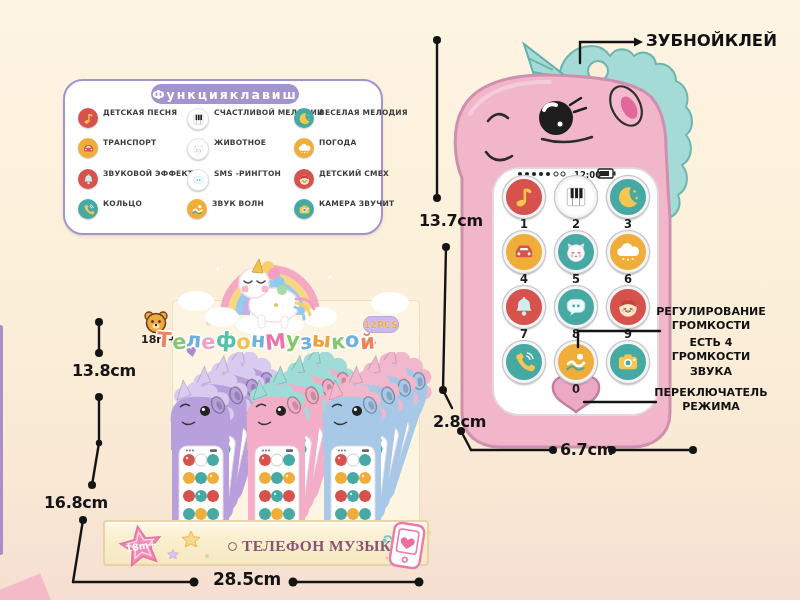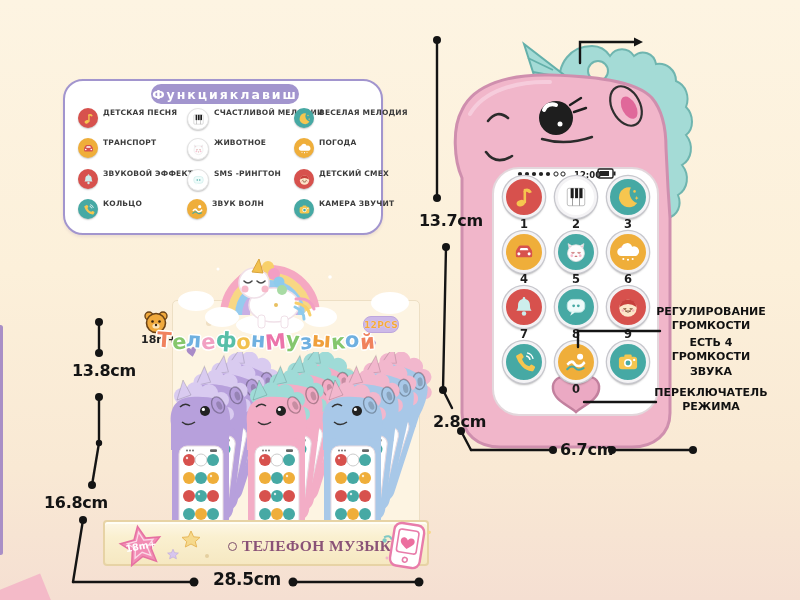--- a/index.html
+++ b/index.html
@@ -598,20 +598,21 @@
         <line x1="83" y1="520" x2="73" y2="582"></line>
 
       <line x1="73" y1="582" x2="194" y2="582"></line>
         <circle cx="194" cy="582" r="4.5" stroke="none"></circle>
       <circle cx="293" cy="582" r="4.5" stroke="none"></circle>
         <line x1="293" y1="582" x2="419" y2="582"></line>
         <circle cx="419" cy="582" r="4.5" stroke="none"></circle>
     </g>
   </svg>
 
+  <div class="clabel" style="left:646px;top:30px;font-size:16.5px">ЗУБНОЙКЛЕЙ</div>
   <div class="mlabel" style="left:419px;top:211px">13.7cm</div>
   <div class="mlabel" style="left:433px;top:412px">2.8cm</div>
   <div class="mlabel" style="left:560px;top:440px">6.7cm</div>
   <div class="mlabel" style="left:72px;top:361px">13.8cm</div>
   <div class="mlabel" style="left:44px;top:493px">16.8cm</div>
   <div class="mlabel" style="left:213px;top:569px;font-size:17px">28.5cm</div>
   <div class="clabel" style="left:653px;top:305px;width:116px;font-size:11px">РЕГУЛИРОВАНИЕ ГРОМКОСТИ</div>
   <div class="clabel" style="left:655px;top:336px;width:112px;font-size:11px">ЕСТЬ 4 ГРОМКОСТИ ЗВУКА</div>
   <div class="clabel" style="left:652px;top:386px;width:118px;font-size:11px">ПЕРЕКЛЮЧАТЕЛЬ РЕЖИМА</div>
 

